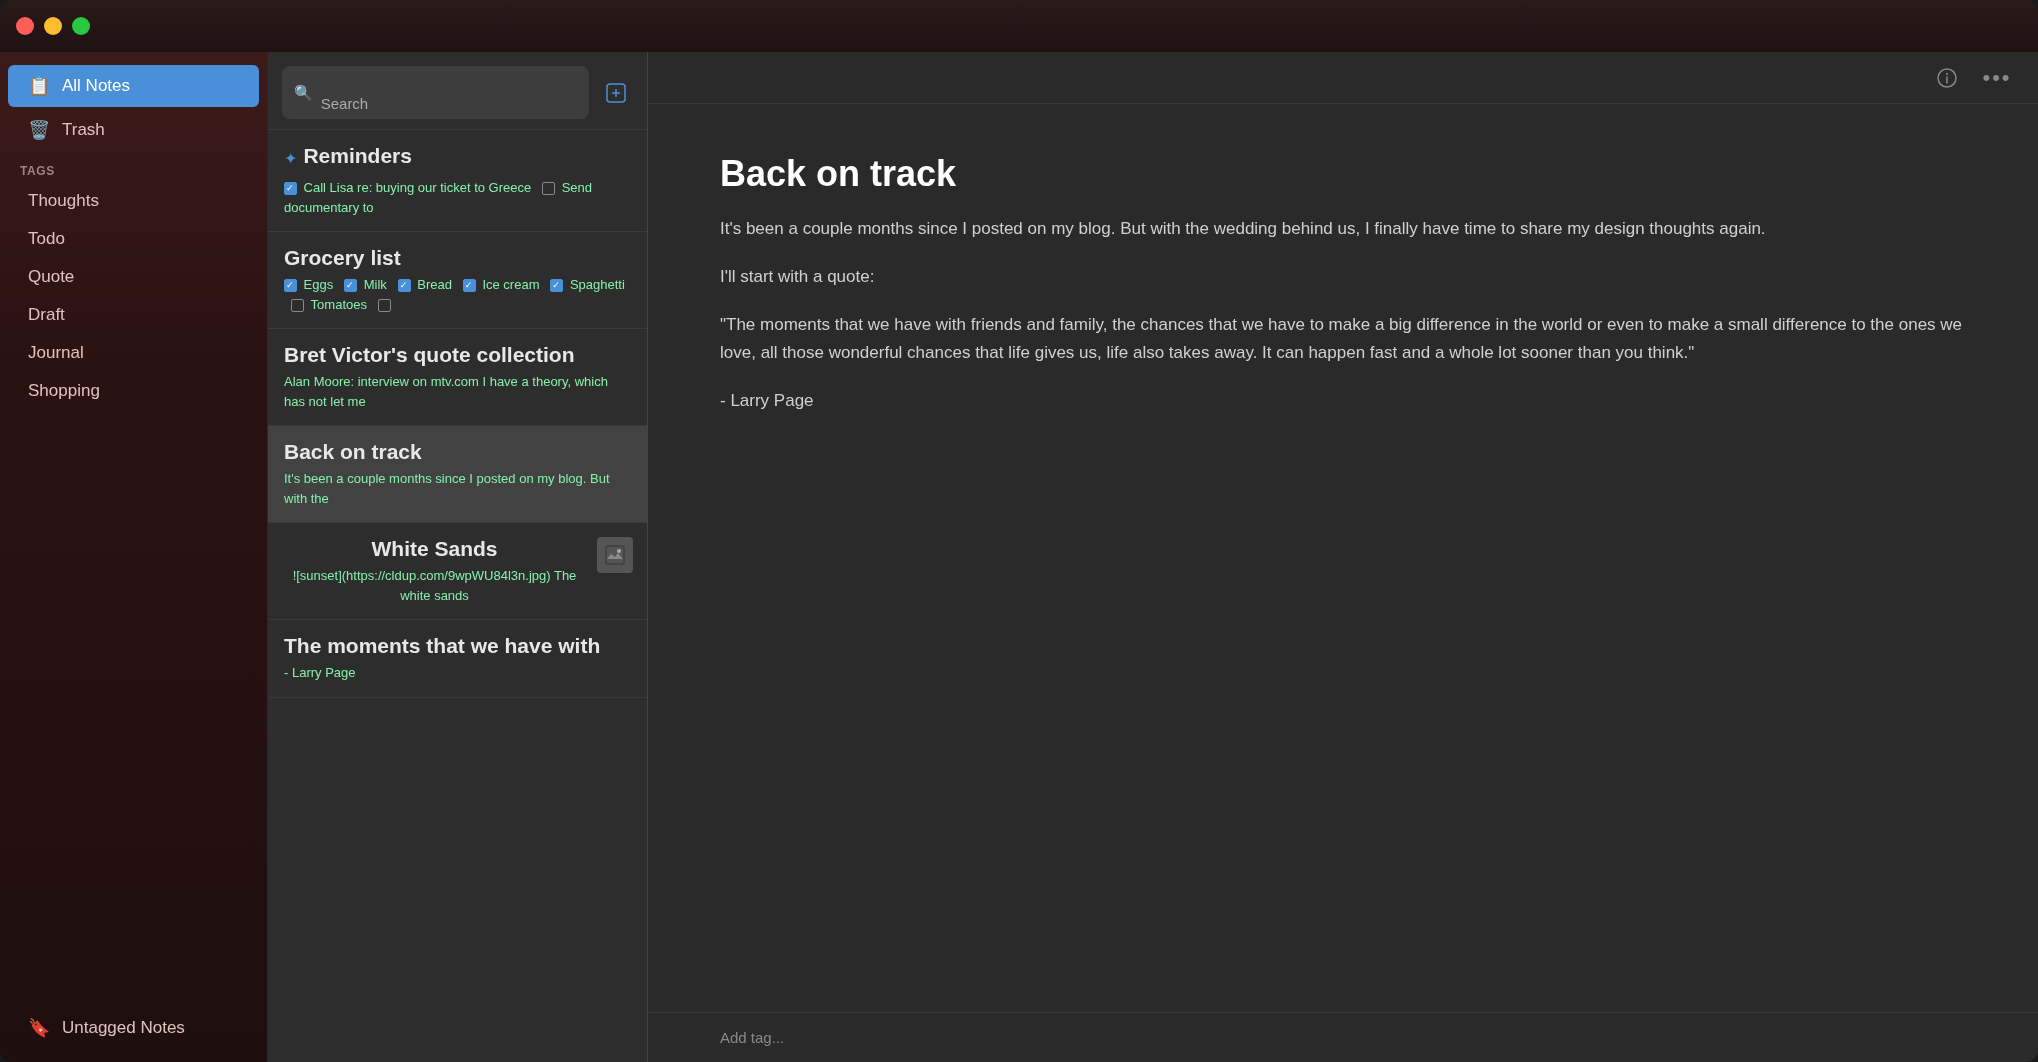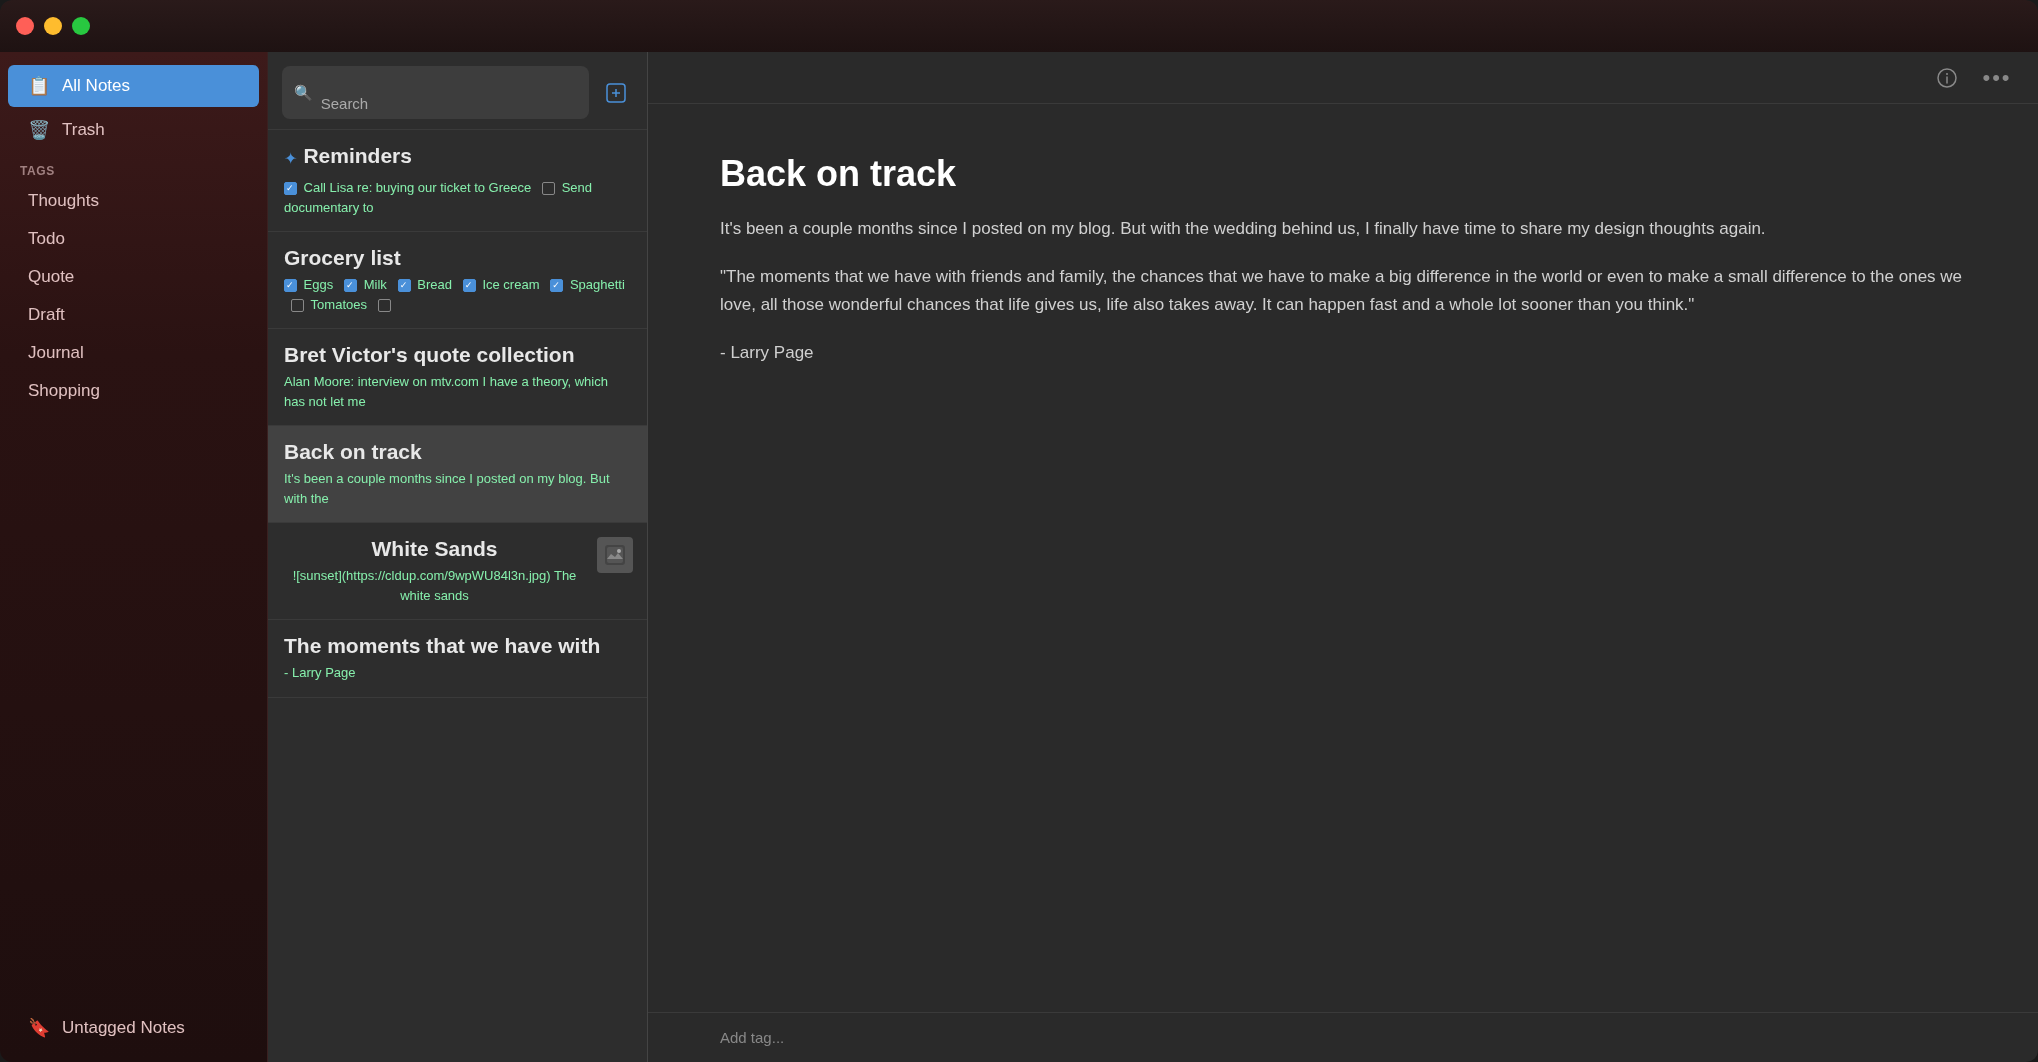--- a/index.html
+++ b/index.html
@@ -414,20 +414,21 @@
       </div>
       <div class="toolbar-btn">
         <span style="font-size:22px;color:#888;letter-spacing:2px;">•••</span>
       </div>
     </div>
 
     <div class="note-editor">
       <div class="note-editor-title">Back on track</div>
       <div class="note-editor-body">
         <p>It's been a couple months since I posted on my blog. But with the wedding behind us, I finally have time to share my design thoughts again.</p>
+        <p>I'll start with a quote:</p>
         <p class="quote">"The moments that we have with friends and family, the chances that we have to make a big difference in the world or even to make a small difference to the ones we love, all those wonderful chances that life gives us, life also takes away. It can happen fast and a whole lot sooner than you think."</p>
         <p>- Larry Page</p>
       </div>
     </div>
 
     <div class="tag-bar">
       <span style="color:#888;font-size:15px;">Add tag...</span>
     </div>
   </div>
 

